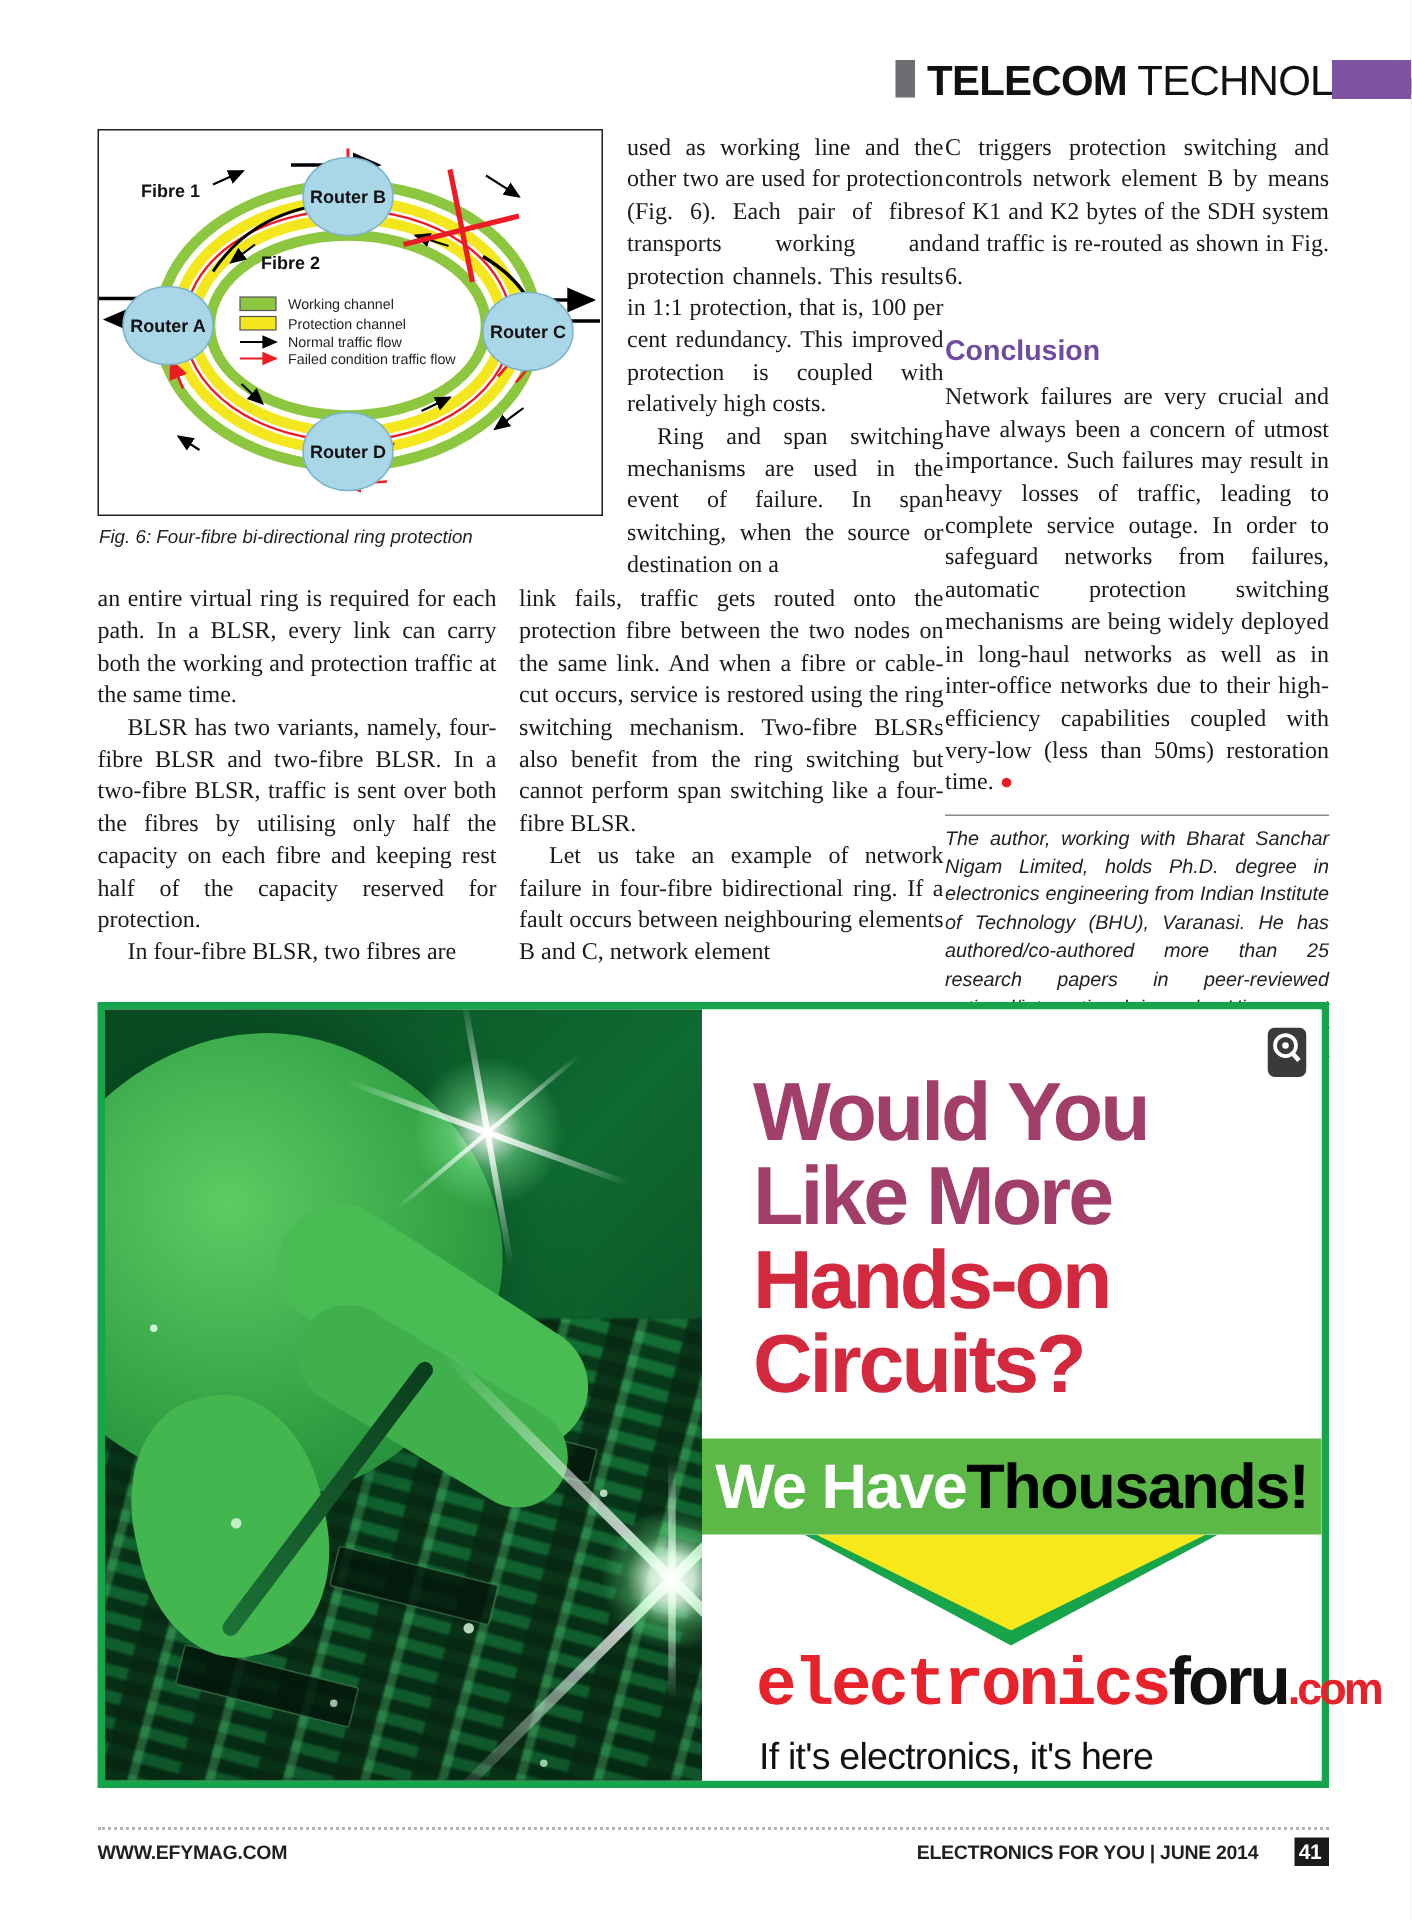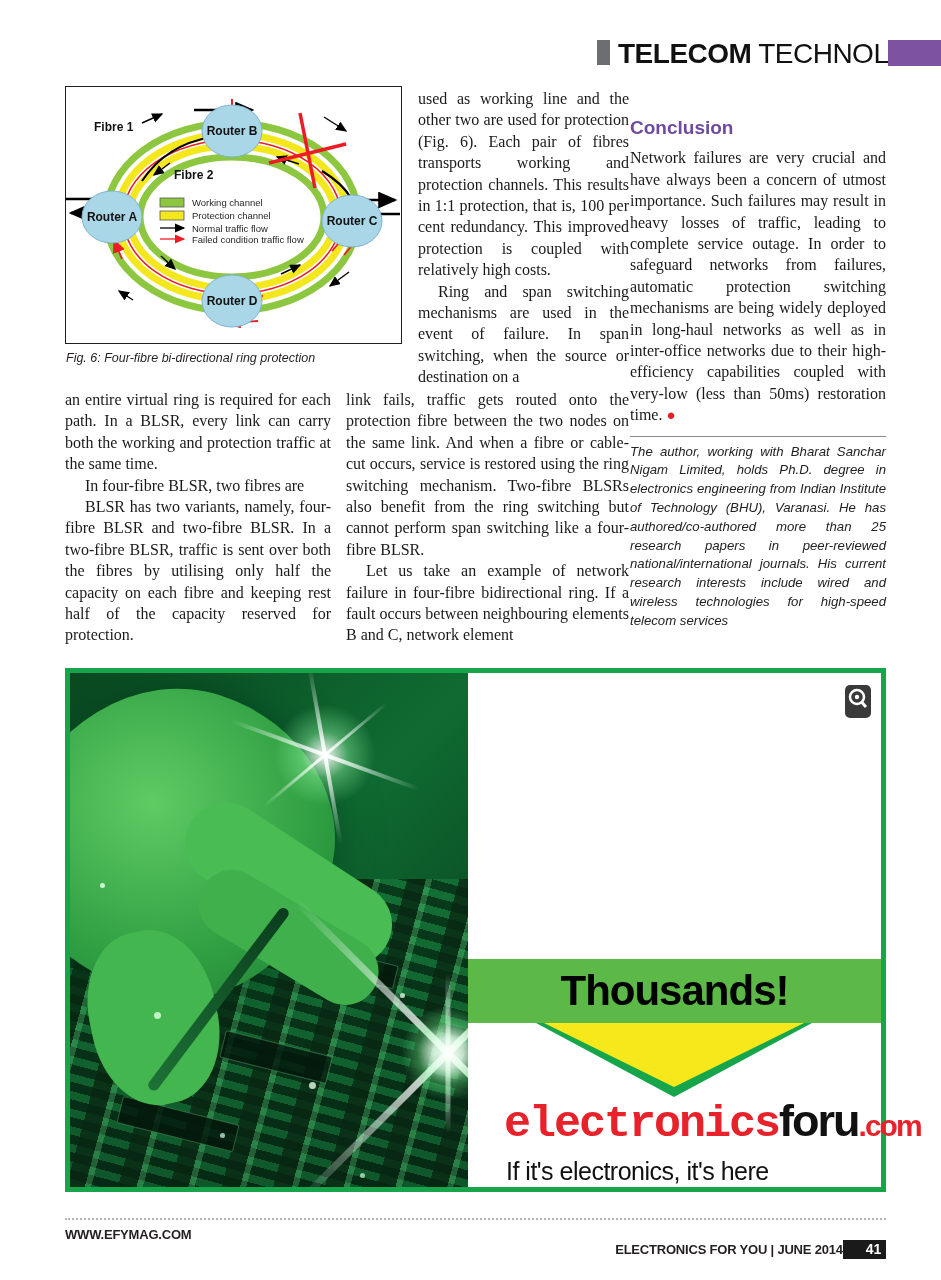--- a/index.html
+++ b/index.html
@@ -69,22 +69,22 @@
   .visit { position:absolute; left:68px; top:358px; width:276px; text-align:center; font-weight:bold; font-size:23px; letter-spacing:-0.5px; color:#111; }
   .url { position:absolute; left:36px; top:422px; font-weight:bold; letter-spacing:-2px; white-space:nowrap; }
   .url .p1 { font-size:45px; color:#e8222a;font-family:Liberation Mono, monospace; }
   .url .p2 { font-size:45px; color:#111111; }
   .url .p3 { font-size:30px; color:#e8222a; }
   .tagline { position:absolute; left:38px; top:484px; font-size:25px; color:#111; letter-spacing:-0.5px; }
 
   
   .footer-rule { position:absolute; left:65px; top:1218px; width:821px; border-top:2px dotted #b5b5b5; }
   .footer-left { position:absolute; left:65px; top:1227px; font-family:"Liberation Sans",sans-serif; font-weight:bold; font-size:13px; color:#231f20; letter-spacing:-0.2px; }
-  .footer-right { position:absolute; right:55px; top:1225px; display:flex; align-items:center; gap:0; font-family:"Liberation Sans",sans-serif; font-weight:bold; font-size:13px; color:#231f20; letter-spacing:-0.2px;margin-top:15px; }
-  .page-num { background:#1a1a1a; color:#fff; padding:1px 5px 2px 23px; font-size:14px; }
+  .footer-right { position:absolute; right:55px; top:1225px; display:flex; align-items:center; gap:24px; font-family:"Liberation Sans",sans-serif; font-weight:bold; font-size:13px; color:#231f20; letter-spacing:-0.2px; }
+  .page-num { background:#1a1a1a; color:#fff; padding:1px 5px 2px 3px; font-size:14px; }
 </style>
 </head>
 <body>
 
 <div class="page">
 
   <div class="hdr-square"></div>
   <div class="hdr-title"><span class="b">TELECOM</span> <span>TECHNOLOGY</span></div>
   <div class="hdr-accent"></div>
 
@@ -154,35 +154,36 @@
         <text x="32" y="39.5" font-family="Liberation Sans, sans-serif" font-size="9.5" fill="#231f20">Normal traffic flow</text>
         <line x1="0" y1="47" x2="24" y2="47" stroke="#ed1c24" stroke-width="1.3" marker-end="url(#mR)"></line>
         <text x="32" y="50.5" font-family="Liberation Sans, sans-serif" font-size="9.5" fill="#231f20">Failed condition traffic flow</text>
       </g>
     </svg>
   </div>
   <div class="fig-caption">Fig. 6: Four-fibre bi-directional ring protection</div>
 
   <div class="col col1">
     <p>an entire virtual ring is required for each path. In a BLSR, every link can carry both the working and protection traffic at the same time.</p>
+    <p class="indent">BLSR has two variants, namely, four-fibre BLSR and two-fibre BLSR. In a two-fibre BLSR, traffic is sent over both the fibres by utilising only half the capacity on each fibre and keeping rest half of the capacity reserved for protection.</p>
     <p class="indent">In four-fibre BLSR, two fibres are</p>
-    <p class="indent">BLSR has two variants, namely, four-fibre BLSR and two-fibre BLSR. In a two-fibre BLSR, traffic is sent over both the fibres by utilising only half the capacity on each fibre and keeping rest half of the capacity reserved for protection.</p>
   </div>
 
   <div class="col col2a">
     <p>used as working line and the other two are used for protection (Fig. 6). Each pair of fibres transports working and protection channels. This results in 1:1 protection, that is, 100 per cent redundancy. This improved protection is coupled with relatively high costs.</p>
     <p class="indent">Ring and span switching mechanisms are used in the event of failure. In span switching, when the source or destination on a</p>
   </div>
 
   <div class="col col2b">
     <p>link fails, traffic gets routed onto the protection fibre between the two nodes on the same link. And when a fibre or cable-cut occurs, service is restored using the ring switching mechanism. Two-fibre BLSRs also benefit from the ring switching but cannot perform span switching like a four-fibre BLSR.</p>
     <p class="indent">Let us take an example of network failure in four-fibre bidirectional ring. If a fault occurs between neighbouring elements B and C, network element</p>
   </div>
 
   <div class="col col3">
+    <p>C triggers protection switching and controls network element B by means of K1 and K2 bytes of the SDH system and traffic is re-routed as shown in Fig. 6.</p>
     <h2 class="conclusion-h">Conclusion</h2>
     <p><span>Network failures are very crucial and have always been a concern of utmost importance. Such failures may result in heavy losses of traffic, leading to complete service outage. In order to safeguard networks from failures, automatic protection switching mechanisms are being widely deployed in long-haul networks as well as in inter-office networks due to their high-efficiency capabilities coupled with very-low (less than 50ms) restoration time.</span> <span class="end-dot">●</span></p>
     <hr class="bio-rule">
     <p class="bio">The author, working with Bharat Sanchar Nigam Limited, holds Ph.D. degree in electronics engineering from Indian Institute of Technology (BHU), Varanasi. He has authored/co-authored more than 25 research papers in peer-reviewed national/international journals. His current research interests include wired and wireless technologies for high-speed telecom services</p>
   </div>
 
   <div class="ad">
     <div class="ad-photo">
       <div class="pcb"></div>
       <div class="ic" style="left:8%; top:62%; width:90px; height:26px; transform:rotate(14deg);"></div>
@@ -208,21 +209,28 @@
       </div>
       <div class="glints"></div>
     </div>
     <div class="ad-right">
       <svg class="magnifier" width="26" height="33" viewBox="0 0 26 33">
         <rect x="0" y="0" width="26" height="33" rx="5" fill="#3a3a3a"></rect>
         <circle cx="12" cy="12" r="7" fill="none" stroke="#fff" stroke-width="2.5"></circle>
         <circle cx="12" cy="12" r="2.2" fill="#fff"></circle>
         <line x1="16.5" y1="17" x2="21" y2="22" stroke="#fff" stroke-width="3"></line>
       </svg>
+      <div class="headline">
+        <div class="hl-m">Would You</div>
+        <div class="hl-m">Like More</div>
+        <div class="hl-r">Hands-on</div>
+        <div class="hl-r">Circuits?</div>
+      </div>
       <div class="green-bar">
+          <span class="w">We Have </span>
           <span class="y">Thousands!</span>
         </div>
       <div class="tri-outer"></div>
       <div class="tri-inner"></div>
       <div class="url"><span class="p1">electronics</span><span class="p2">foru</span><span class="p3">.com</span></div>
       <div class="tagline">If it's electronics, it's here</div>
     </div>
   </div>
 
   <div class="footer-rule"></div>

